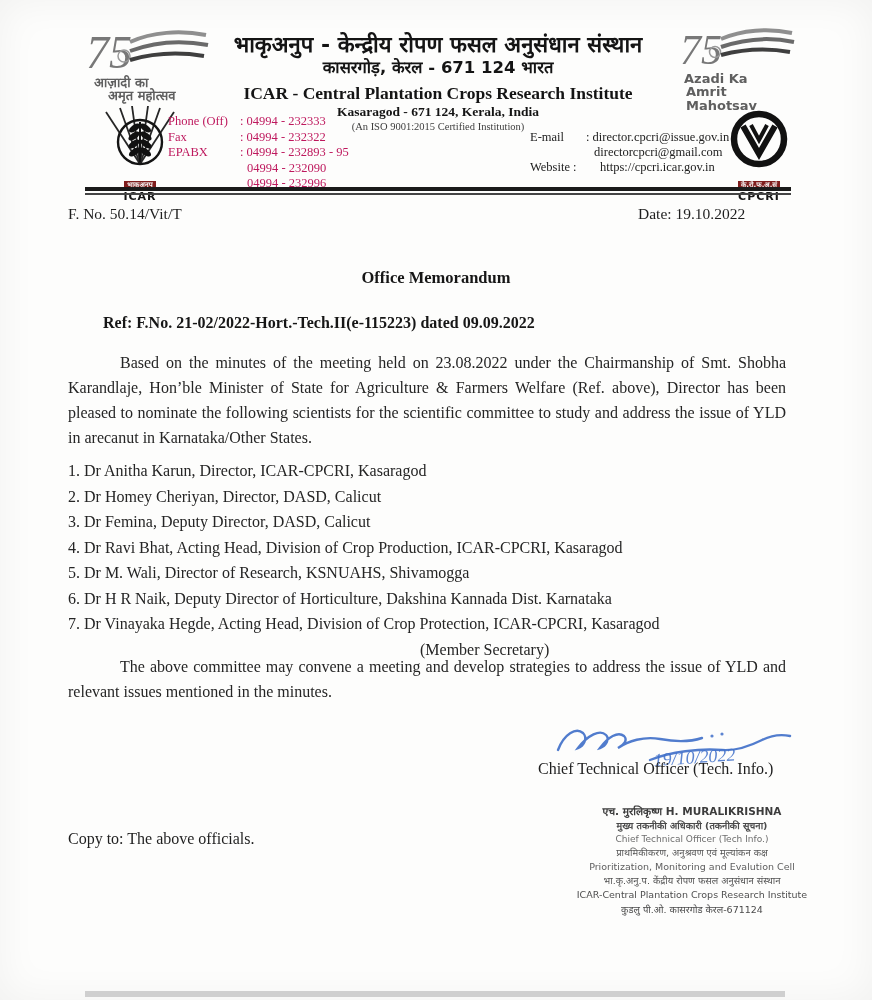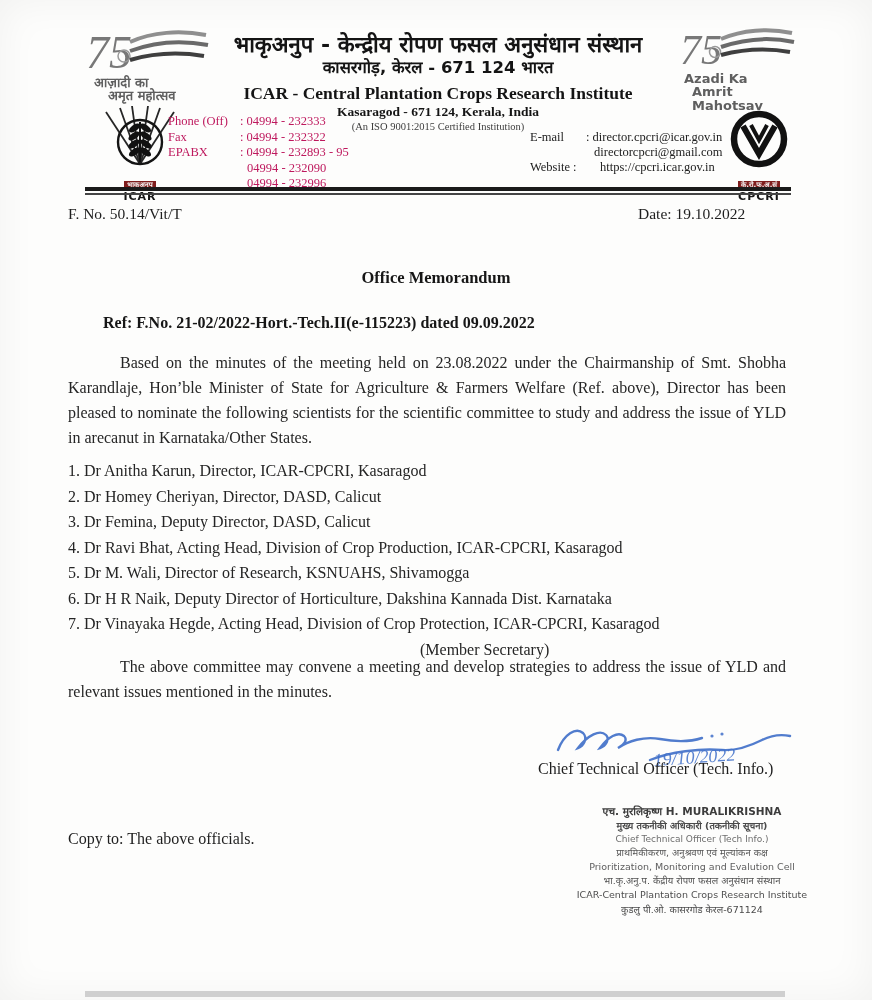--- a/index.html
+++ b/index.html
@@ -129,42 +129,42 @@
     </div>
     <div class="phone-row">
       <span class="ind"></span>
         <span style="padding-left:7px;">04994 - 232996</span>
     </div>
   </div>
 
   <div class="abs contact-block" style="left:530px;top:130px;">
     <div class="contact-row">
       <span class="lbl">E-mail</span>
-      <span>: director.cpcri@icar.gov.in</span>
+      <span>: director.cpcri@issue.gov.in</span>
     </div>
     <div class="contact-row">
       <span class="lbl"></span>
         <span style="padding-left:8px;">directorcpcri@gmail.com</span>
     </div>
     <div class="contact-row">
       <span class="lbl">Website :</span>
       <span style="padding-left:14px;">https://cpcri.icar.gov.in</span>
     </div>
   </div>
 
   <div class="abs azadi" style="left:680px;top:26px;width:120px;">
     <svg width="118" height="44" viewBox="0 0 118 44">
       <text x="0" y="38" font-size="42" font-style="italic" fill="#787878" font-family="serif">75</text>
       <circle cx="35" cy="26" r="5.5" fill="none" stroke="#9a9a9a" stroke-width="1.5"></circle>
       <path d="M41,13 C62,4 88,2 112,7" stroke="#8f8f8f" stroke-width="4" fill="none"></path>
       <path d="M41,21 C64,13 90,11 114,16" stroke="#6a6a6a" stroke-width="4" fill="none"></path>
       <path d="M41,29 C64,23 88,22 110,26" stroke="#3f3f3f" stroke-width="4" fill="none"></path>
     </svg>
     <div class="cap1" style="margin-left:4px;">Azadi Ka</div>
-    <div class="cap2" style="margin-left:12px;">Amrit Mahotsav</div>
+    <div class="cap2" style="margin-left:6px;">Amrit Mahotsav</div>
   </div>
 
   <div class="abs" style="left:722px;top:110px;width:74px;text-align:center;">
     <svg width="64" height="58" viewBox="0 0 64 58">
       <circle cx="32" cy="29" r="25" fill="none" stroke="#111" stroke-width="6.5"></circle>
       <path d="M16,16 L32,44 L48,16" fill="none" stroke="#111" stroke-width="6"></path>
       <path d="M24,15 L32,30 L40,15" fill="none" stroke="#111" stroke-width="4"></path>
     </svg>
     <div class="logo-caption">
       <div><span class="hi">के.रो.फ.अ.सं</span></div>

